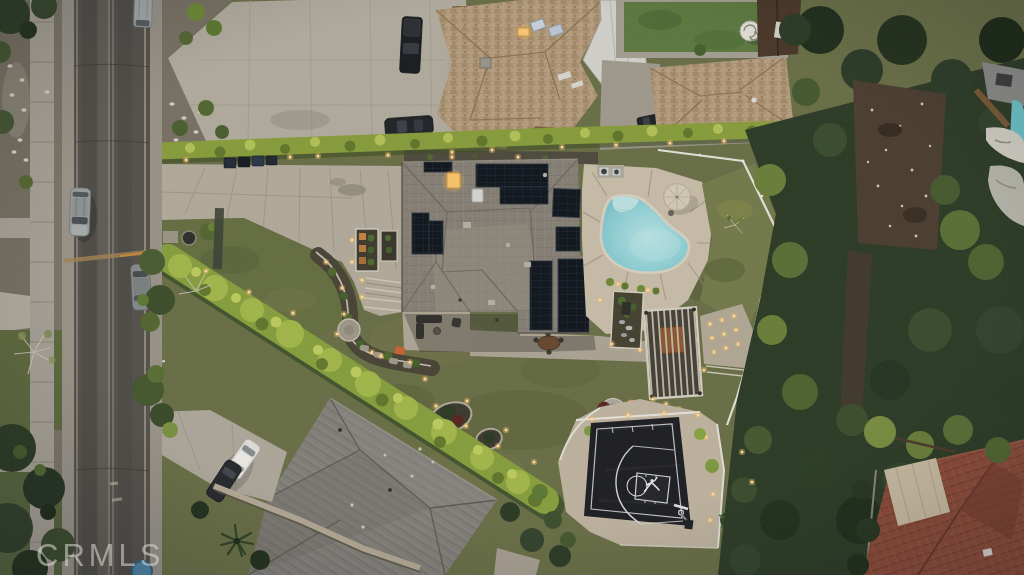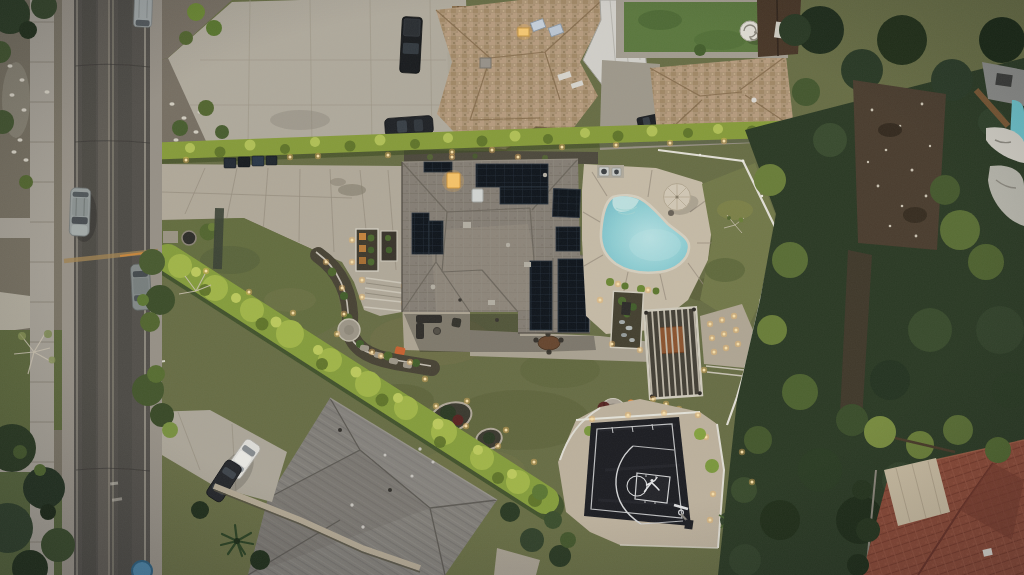--- a/index.html
+++ b/index.html
@@ -764,13 +764,14 @@
   <circle cx="862" cy="490" r="10" fill="#26351d"></circle>
         <circle cx="868" cy="530" r="12" fill="#26351d"></circle>
         <circle cx="858" cy="565" r="11" fill="#1f2d18"></circle>
 </g>
 
 <rect x="0" y="0" width="1024" height="575" fill="#2a3550" opacity="0.05"></rect>
 <rect x="0" y="0" width="1024" height="575" fill="url(#vig)"></rect>
 <rect x="0" y="0" width="1024" height="575" filter="url(#grain)" opacity="0.10"></rect>
 </svg>
 
+<div class="watermark">CRMLS</div>
 </div>
 
 </body></html>

